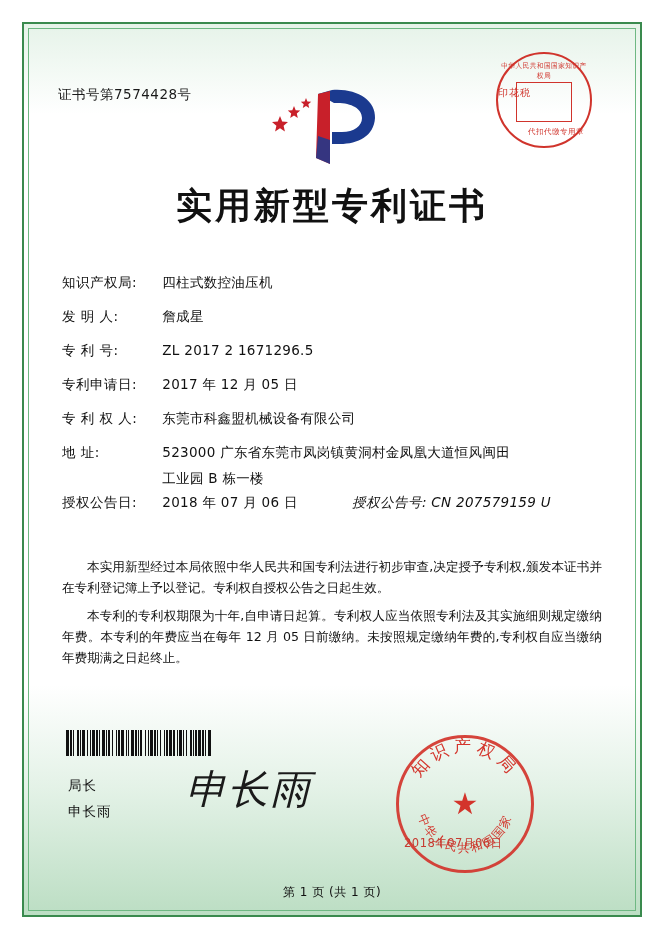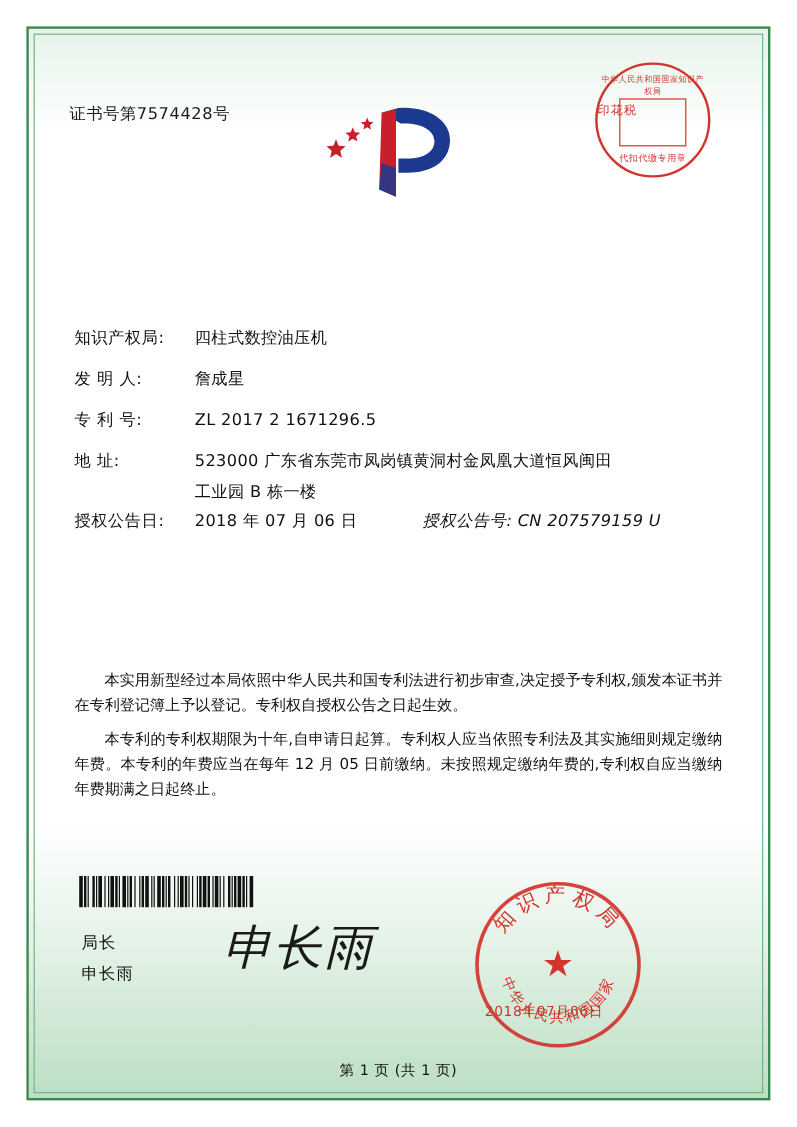--- a/index.html
+++ b/index.html
@@ -102,21 +102,21 @@
     left: 0;
     width: 100%;
     text-align: left;
     font-size: 10px;
     line-height: 13px;
     letter-spacing: 1px;
   }
   .seal-top .st-bottom {
     position: absolute;
     bottom: 9px;
-    left: 0;
+    left: 12px;
     width: 100%;
     text-align: center;
     font-size: 7.5px;
     letter-spacing: 0.5px;
   }
   .seal-top .st-box {
     position: absolute;
     left: 18px;
     right: 18px;
     top: 28px;
@@ -334,39 +334,48 @@
         <path d="M46 6 L58 3 L58 76 L44 70 Z" fill="#c8202a"></path>
         <path d="M44 70 L58 76 L58 52 L46 48 Z" fill="#1b3a8f" opacity="0.85"></path>
         <g fill="#c8202a">
           <polygon points="8,28 10.2,33.4 16,33.9 11.6,37.7 12.9,43.4 8,40.3 3.1,43.4 4.4,37.7 0,33.9 5.8,33.4"></polygon>
           <polygon points="22,18 23.7,22.2 28.2,22.6 24.8,25.6 25.8,30 22,27.6 18.2,30 19.2,25.6 15.8,22.6 20.3,22.2"></polygon>
           <polygon points="34,10 35.4,13.5 39.2,13.8 36.3,16.3 37.2,20 34,18 30.8,20 31.7,16.3 28.8,13.8 32.6,13.5"></polygon>
         </g>
       </svg>
     </div>
 
+    <div class="title">实用新型专利证书</div>
 
     <div class="fields">
 
       <div class="field-row">
         <span class="f-label">知识产权局:</span>
         <span class="f-value">四柱式数控油压机</span>
       </div>
 
       <div class="field-row">
         <span class="f-label">发 明 人:</span>
         <span class="f-value">詹成星</span>
       </div>
 
       <div class="field-row">
         <span class="f-label">专 利 号:</span>
         <span class="f-value">ZL 2017 2 1671296.5</span>
       </div>
 
-
+      <div class="field-row">
+        <span class="f-label">专利申请日:</span>
+        <span class="f-value">2017 年 12 月 05 日</span>
+      </div>
+
+      <div class="field-row">
+        <span class="f-label">专 利 权 人:</span>
+        <span class="f-value">东莞市科鑫盟机械设备有限公司</span>
+      </div>
 
       <div class="field-row tall">
         <span class="f-label">地    址:</span>
         <span class="f-value">
           <span>523000 广东省东莞市凤岗镇黄洞村金凤凰大道恒风闽田</span>
           <span class="line2">工业园 B 栋一楼</span>
         </span>
       </div>
 
       <div class="field-row">

